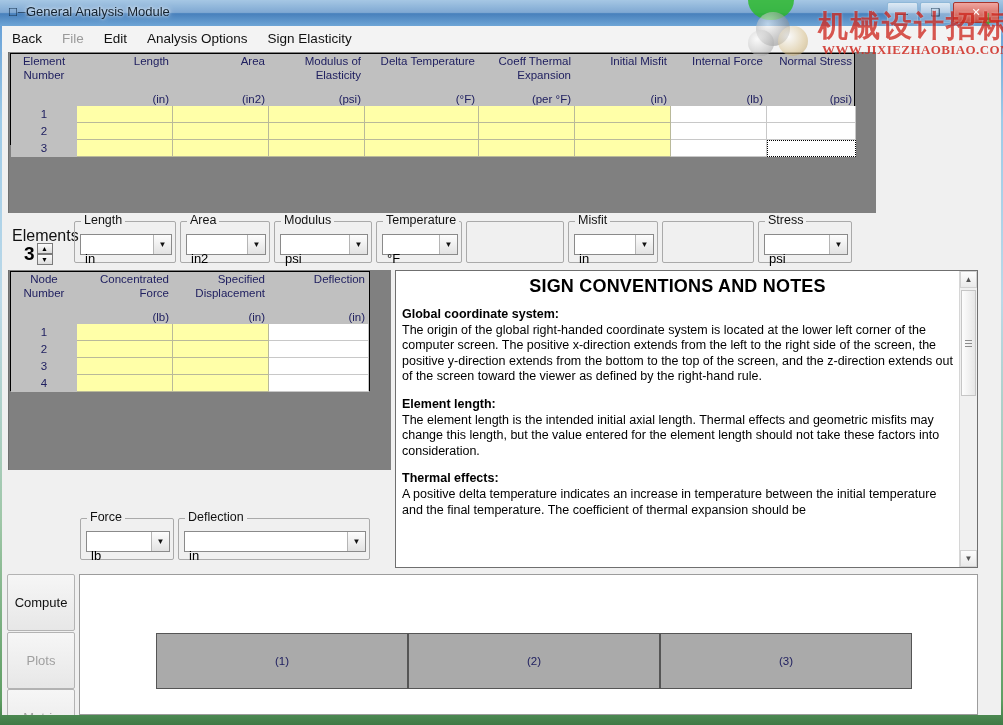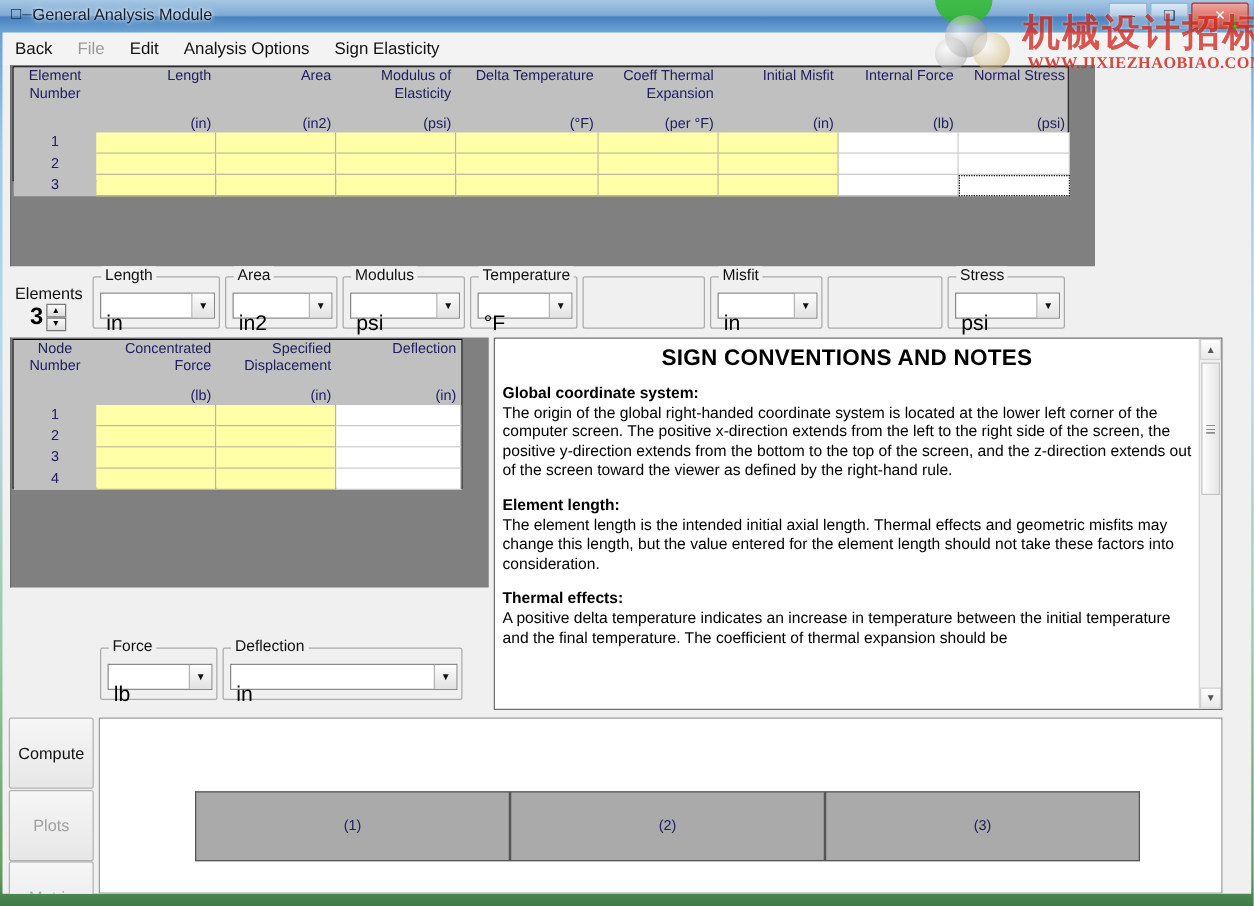--- a/index.html
+++ b/index.html
@@ -107,30 +107,30 @@
   }
   .gbox .lgd{
     position:absolute;left:6px;top:-9px;background:#f0f0f0;
     padding:0 3px;font-size:12.5px;color:#111;
   }
   .combo{
     position:absolute;left:5px;top:12px;height:21px;
     background:#fff;border:1px solid #8a8a8a;box-sizing:border-box;
     display:flex;align-items:center;
   }
-  .combo .val{flex:1;padding-left:4px;font-size:17px;color:#000;margin-top:28px;}
+  .combo .val{flex:1;padding-left:4px;font-size:13px;color:#000;margin-top:28px;}
   .combo .arrow{
     width:17px;height:19px;margin-right:0px;
     background:linear-gradient(to bottom,#fdfdfd,#e2e2e2);
     border-left:1px solid #b5b5b5;
     display:flex;align-items:center;justify-content:center;
     font-size:8px;color:#111;
   }
   .elements-lbl{
-    position:absolute;left:10px;top:12px;font-size:13px;color:#111;white-space:nowrap;
+    position:absolute;left:10px;top:12px;font-size:16px;color:#111;white-space:nowrap;
   }
   .spin-wrap{position:absolute;left:22px;top:28px;display:flex;align-items:center;}
   .spin-val{font-size:19px;font-weight:bold;color:#000;line-height:20px;margin-right:2px;}
   .spin-btns{display:flex;flex-direction:column;}
   .spin-b{
     width:16px;height:11px;border:1px solid #7a7a7a;box-sizing:border-box;
     background:linear-gradient(to bottom,#fbfbfb,#dcdcdc);
     display:flex;align-items:center;justify-content:center;font-size:7px;color:#000;
   }
 

